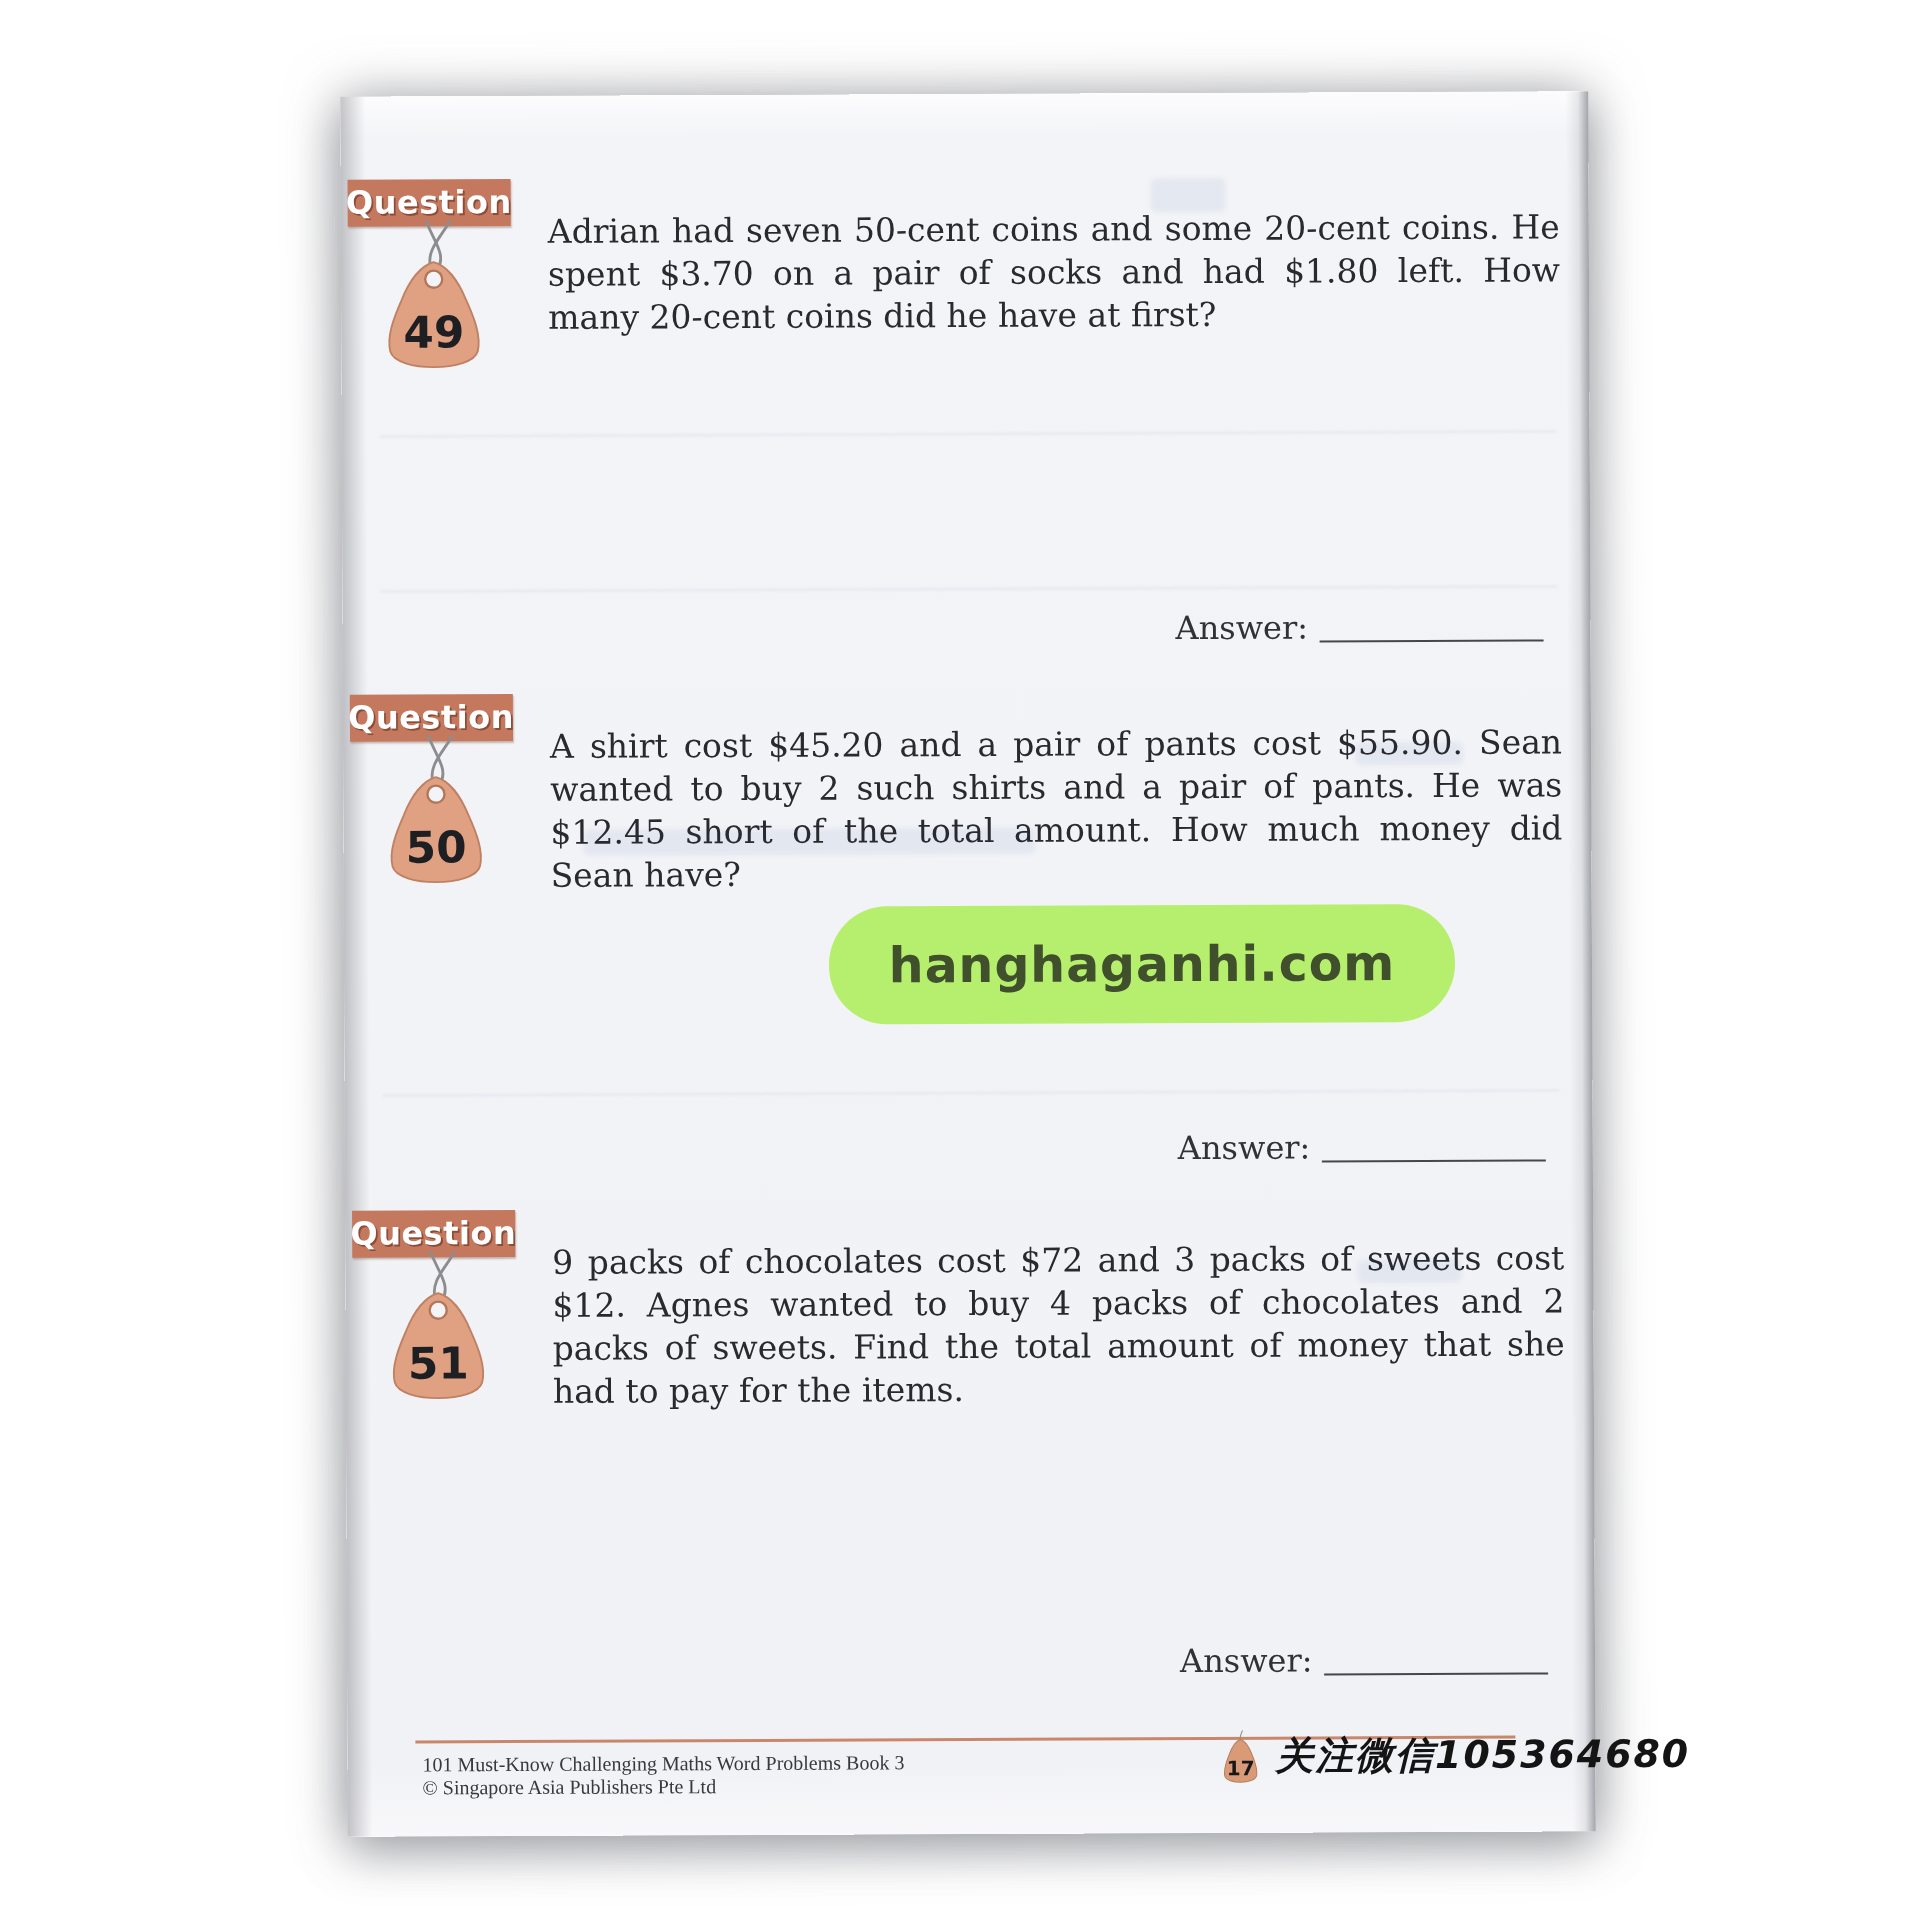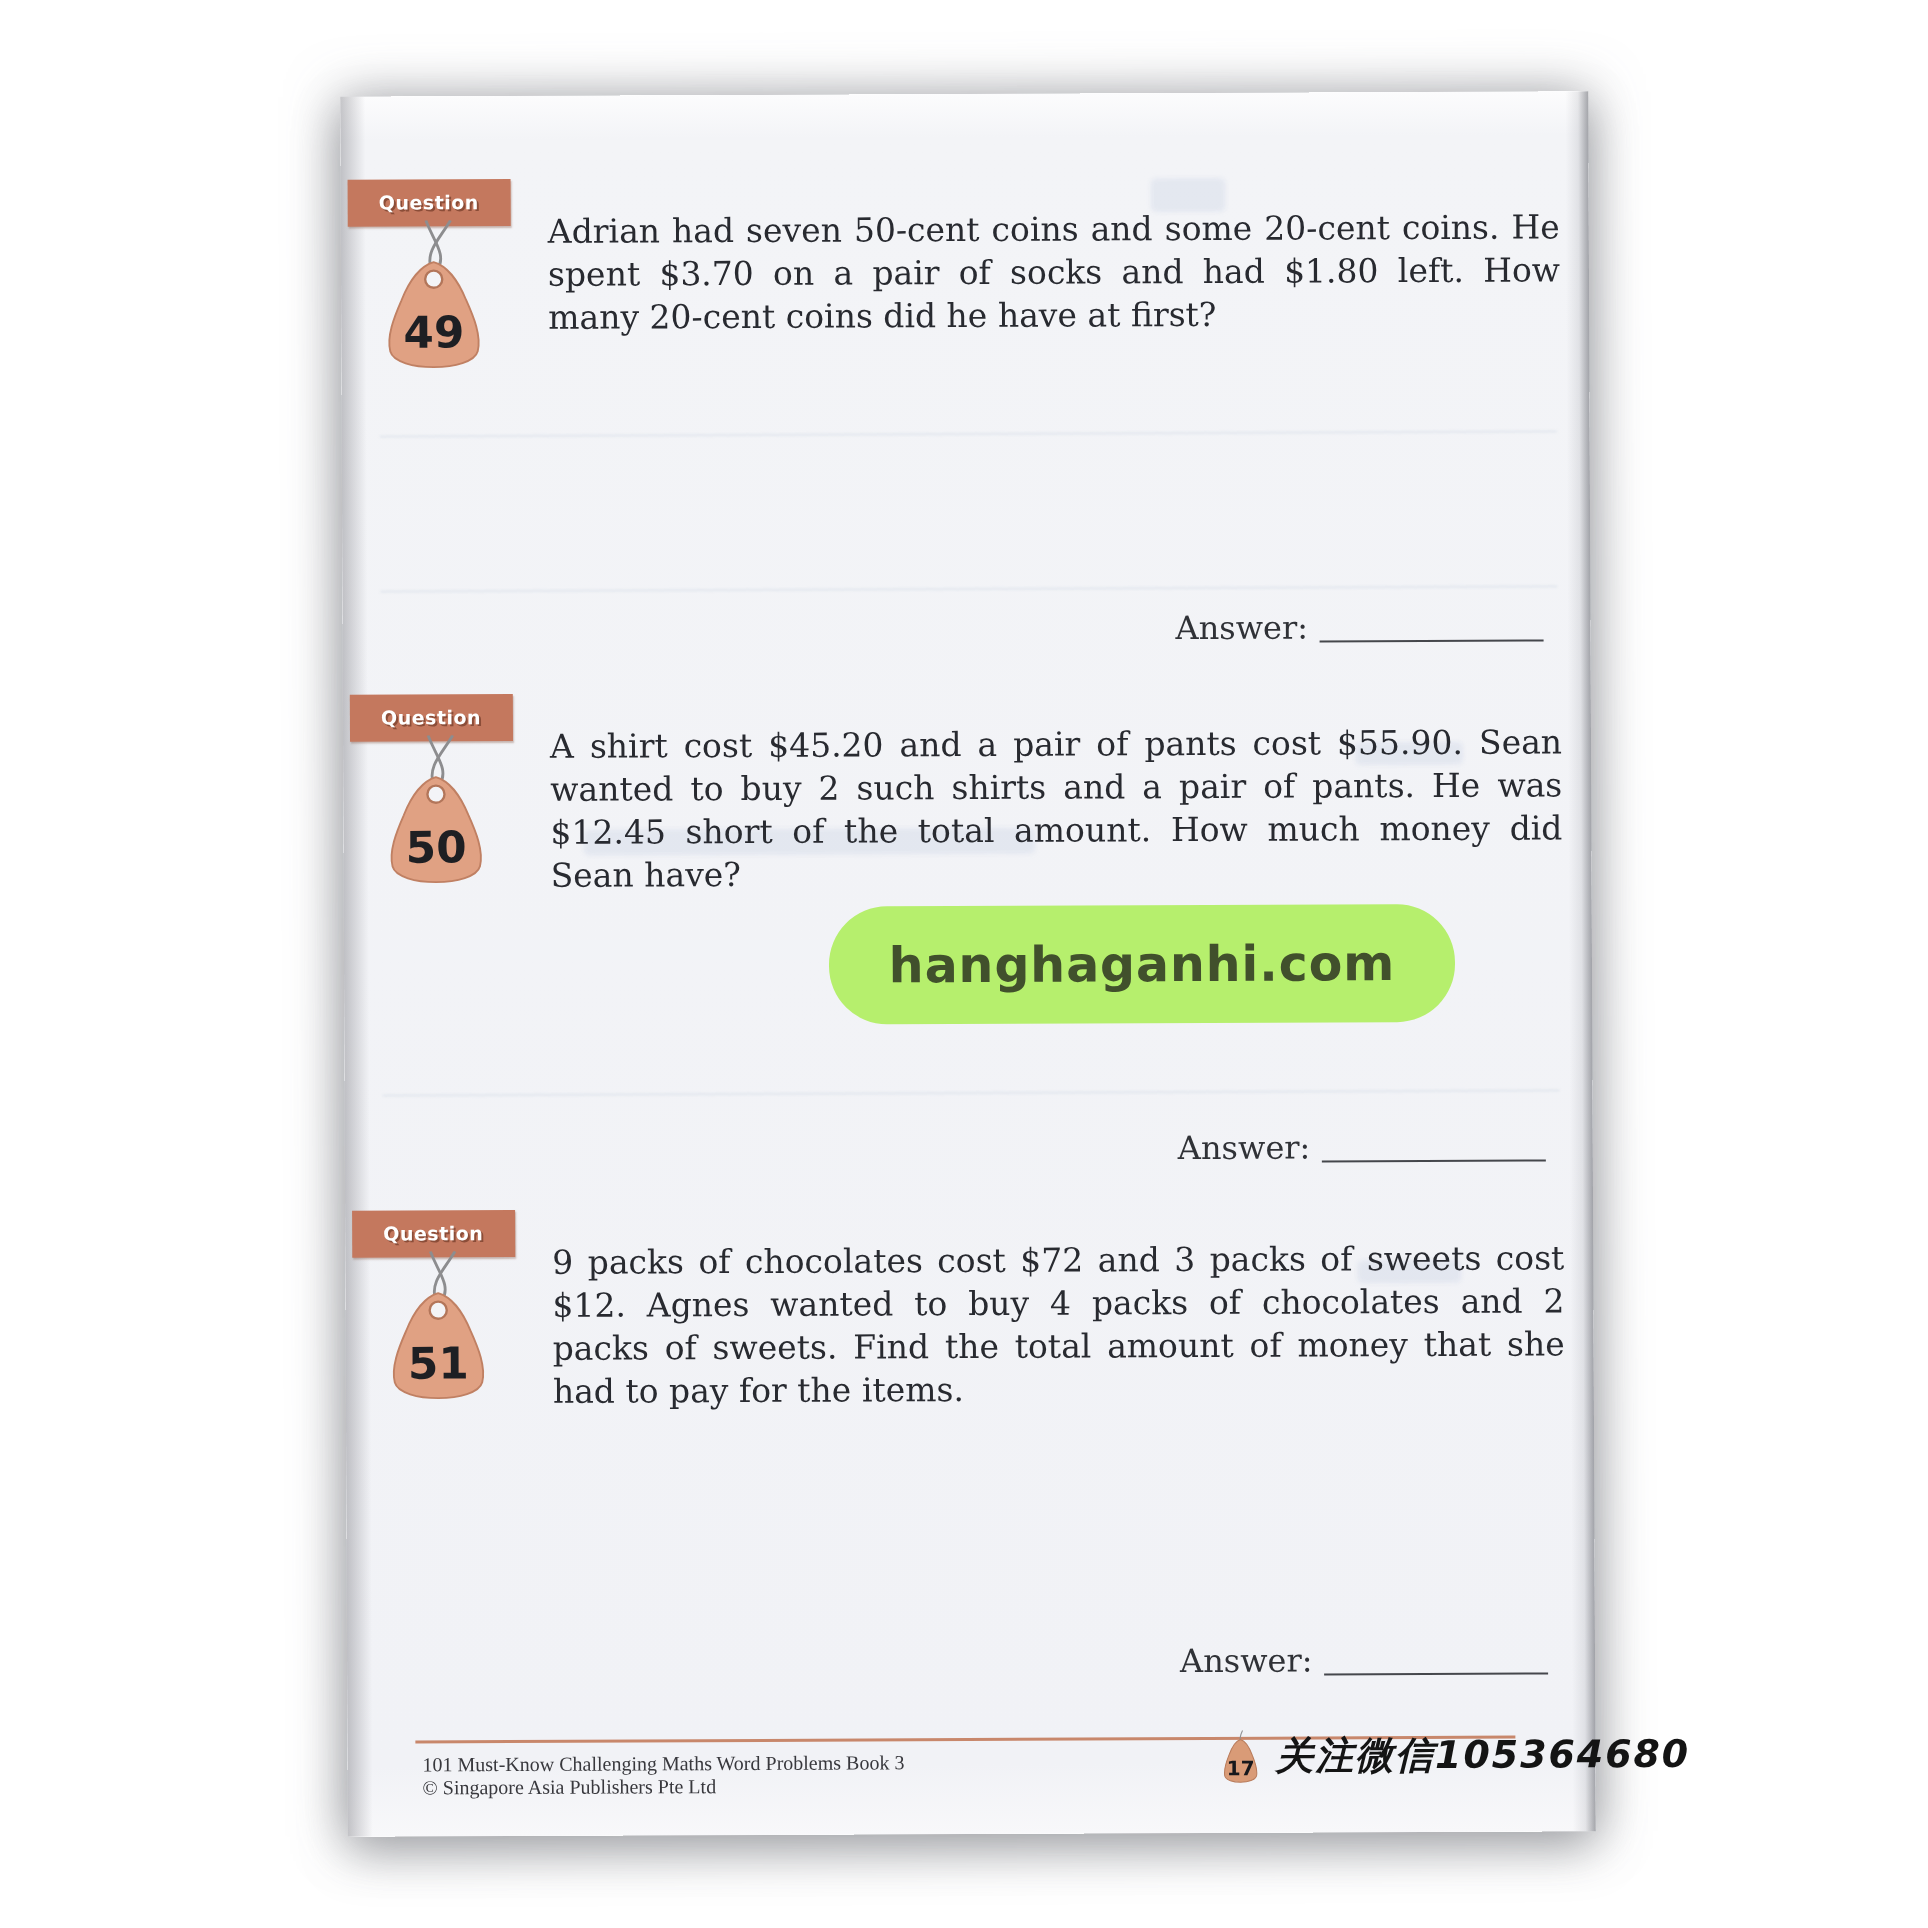--- a/index.html
+++ b/index.html
@@ -24,21 +24,21 @@
   
   .q-group{position:absolute;left:0;width:1248px;height:527px;}
   .q0{top:81px;}  .q1{top:596px;}  .q2{top:1112px;}
 
   .q-banner{
     position:absolute;left:6.6px;top:1.9px;width:163px;height:47px;
     background:#c4785e;display:flex;align-items:center;justify-content:center;
     box-shadow:0.9px 1.9px 1.9px rgba(120,70,50,.35);
   }
   .q-banner span{
-    font-family:"DejaVu Sans",sans-serif;font-weight:bold;font-size:19px;color:#ffffff;
+    font-family:"DejaVu Sans",sans-serif;font-weight:bold;font-size:32px;color:#ffffff;
     text-shadow:1.9px 1.9px 0 rgba(92,41,26,.55);letter-spacing:0.5px;
   }
   .tag-svg{position:absolute;left:26px;top:43px;width:141px;height:171px;}
   .tag-string{fill:none;stroke:#8d8d8f;stroke-width:3;}
   .tag-body{fill:#e0a183;stroke:#c08063;stroke-width:2;}
   .tag-hole{fill:#f3f4f7;stroke:#b3765a;stroke-width:2.5;}
   .tag-num{font-family:"DejaVu Sans",sans-serif;font-weight:bold;font-size:46px;fill:#1e1f23;}
 
   .q-text{
     position:absolute;left:207px;top:0;width:1012px;

